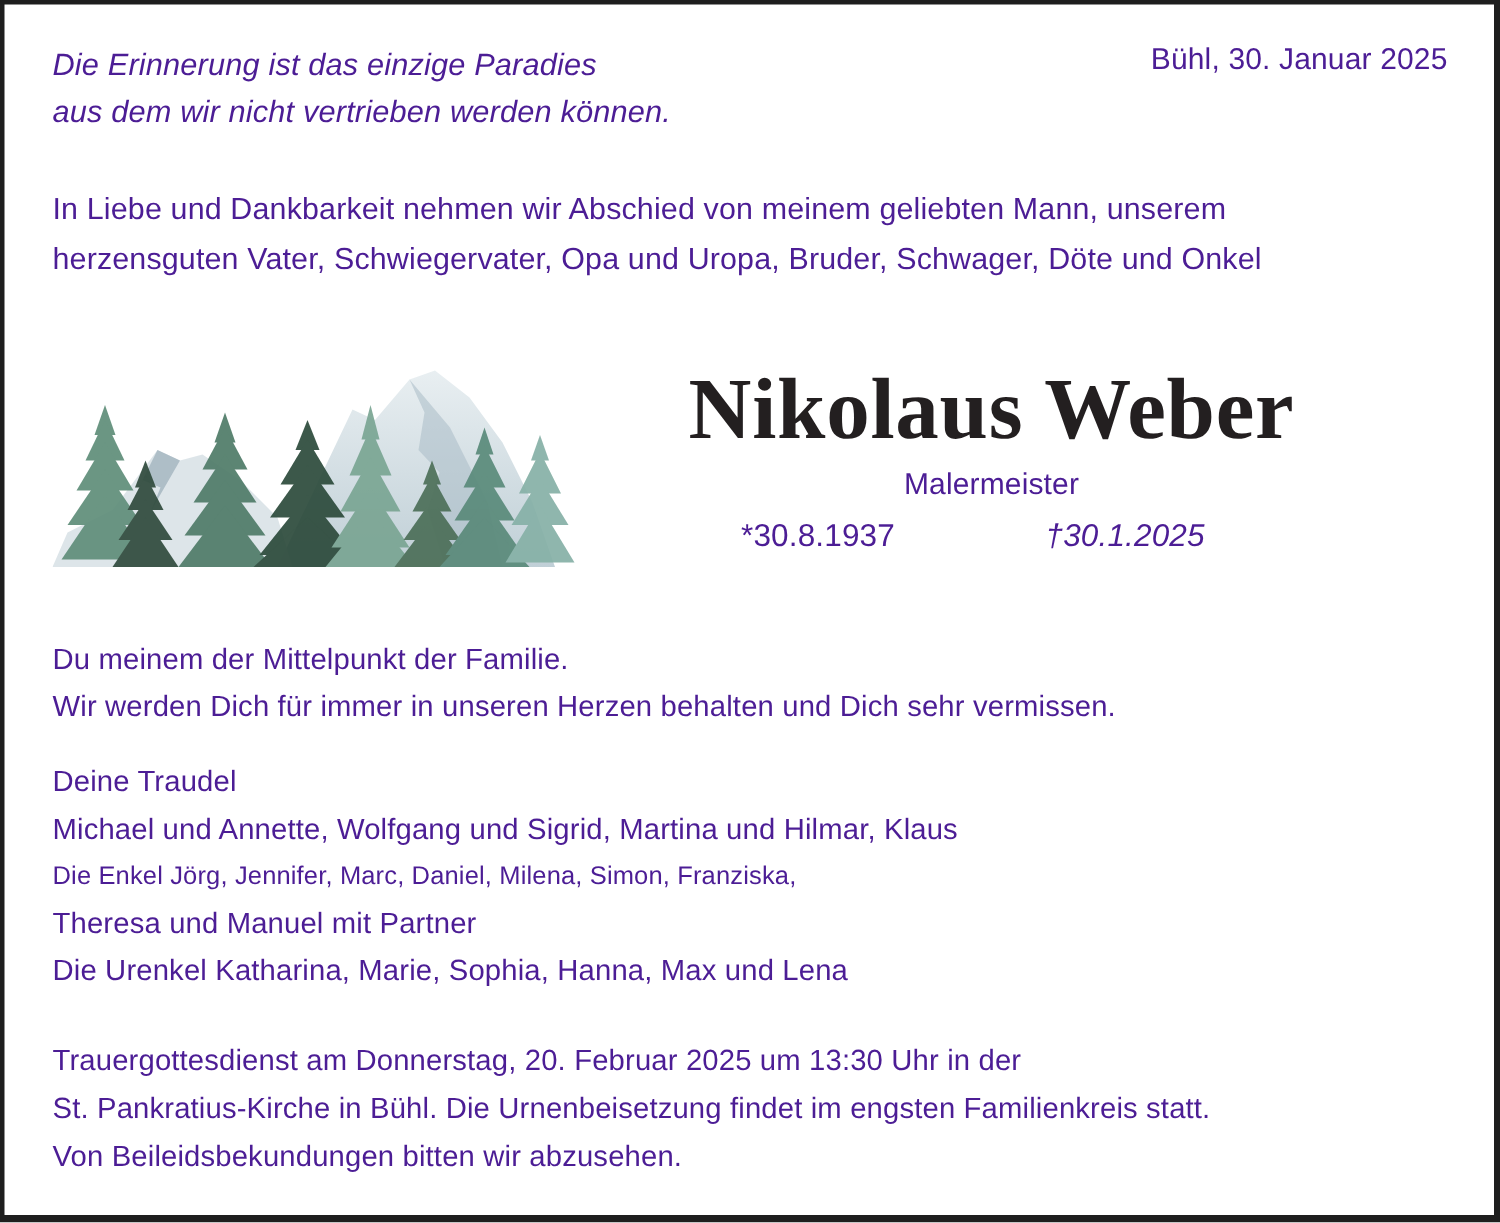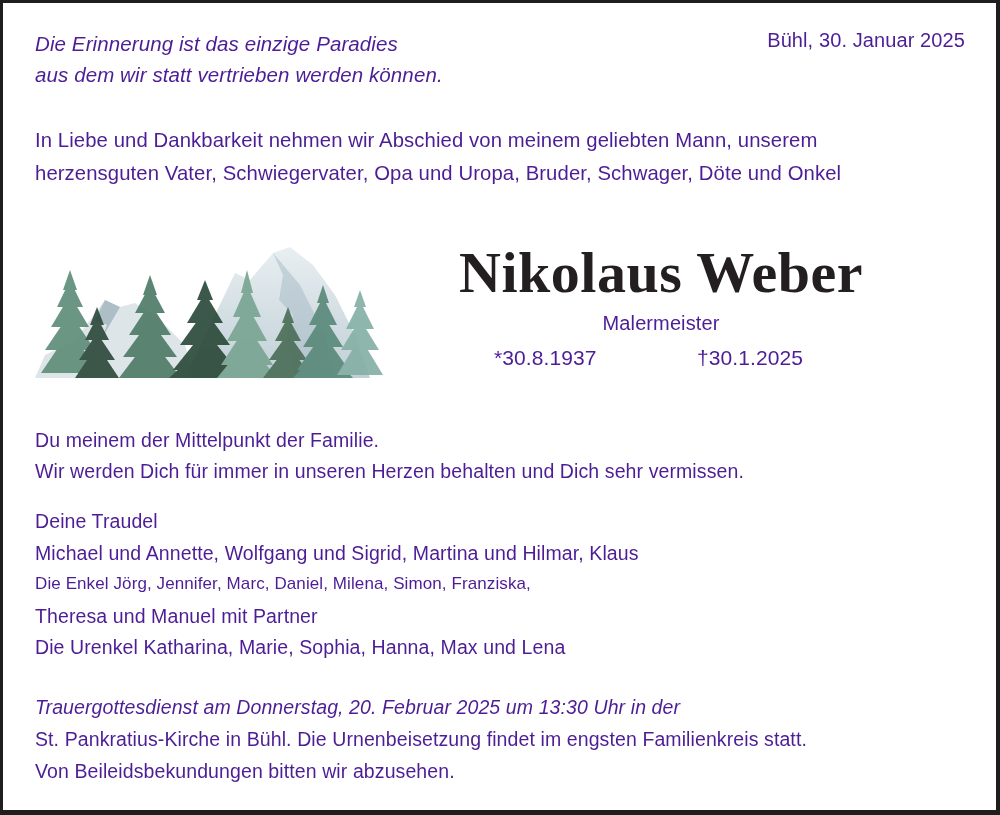--- a/index.html
+++ b/index.html
@@ -25,21 +25,21 @@
   }
   .center { text-align: center; }
   .illustration { position: absolute; left: 35px; top: 245px; width: 350px; height: 133px; }
 </style>
 </head>
 <body>
 
 <div class="frame"></div>
 
 <div class="t motto" style="left:35px; top:32px;">Die Erinnerung ist das einzige Paradies</div>
-<div class="t motto" style="left:35px; top:63px;">aus dem wir statt vertrieben werden können.</div>
+<div class="t motto" style="left:35px; top:63px;">aus dem wir nicht vertrieben werden können.</div>
 
 <div class="t" style="right:35px; top:28px; text-align:right;margin-left:32px;">Bühl, 30. Januar 2025</div>
 
 <div class="t" style="left:35px; top:128px; font-size:20.3px;">In Liebe und Dankbarkeit nehmen wir Abschied von meinem geliebten Mann, unserem</div>
 <div class="t" style="left:35px; top:161px; font-size:20.3px;">herzensguten Vater, Schwiegervater, Opa und Uropa, Bruder, Schwager, Döte und Onkel</div>
 
 <svg class="illustration" viewBox="0 0 350 133" xmlns="http://www.w3.org/2000/svg">
   <defs>
     <linearGradient id="mtn" x1="0" y1="0" x2="0" y2="1">
       <stop offset="0" stop-color="#e6edf0"></stop>
@@ -113,26 +113,26 @@
         <polygon points="325,56 311,84 339,84"></polygon>
         <polygon points="325,74 306,105 344,105"></polygon>
         <polygon points="325,92 302,130 348,130"></polygon>
     </g>
   </g>
 </svg>
 
 <div class="name">Nikolaus Weber</div>
 <div class="t center" style="left:561px; top:311px; width:200px;">Malermeister</div>
 <div class="t" style="left:494px; top:346px; font-size:21px;">*30.8.1937</div>
-<div class="t" style="left:697px; top:346px; font-size:21px;">†30.1.2025</div>
+<div class="t" style="left:697px; top:346px; font-size:21px;font-style:italic;">†30.1.2025</div>
 
 <div class="t" style="left:35px; top:428px; font-size:19.5px;">Du meinem der Mittelpunkt der Familie.</div>
 <div class="t" style="left:35px; top:459px; font-size:19.5px;">Wir werden Dich für immer in unseren Herzen behalten und Dich sehr vermissen.</div>
 
 <div class="t" style="left:35px; top:509px; font-size:19.5px;">Deine Traudel</div>
 <div class="t" style="left:35px; top:541px; font-size:19.5px;">Michael und Annette, Wolfgang und Sigrid, Martina und Hilmar, Klaus</div>
 <div class="t" style="left:35px; top:572px; font-size:17px;">Die Enkel Jörg, Jennifer, Marc, Daniel, Milena, Simon, Franziska,</div>
 <div class="t" style="left:35px; top:604px; font-size:19.5px;">Theresa und Manuel mit Partner</div>
 <div class="t" style="left:35px; top:635px; font-size:19.5px;">Die Urenkel Katharina, Marie, Sophia, Hanna, Max und Lena</div>
 
-<div class="t" style="left:35px; top:695px; font-size:19.5px;font-style:italic;">Trauergottesdienst am Donnerstag, 20. Februar 2025 um 13:30 Uhr in der</div>
+<div class="t" style="left:35px; top:695px; font-size:19.5px;">Trauergottesdienst am Donnerstag, 20. Februar 2025 um 13:30 Uhr in der</div>
 <div class="t" style="left:35px; top:727px; font-size:19.5px;">St. Pankratius-Kirche in Bühl. Die Urnenbeisetzung findet im engsten Familienkreis statt.</div>
 <div class="t" style="left:35px; top:759px; font-size:19.5px;">Von Beileidsbekundungen bitten wir abzusehen.</div>
 
 </body></html>

